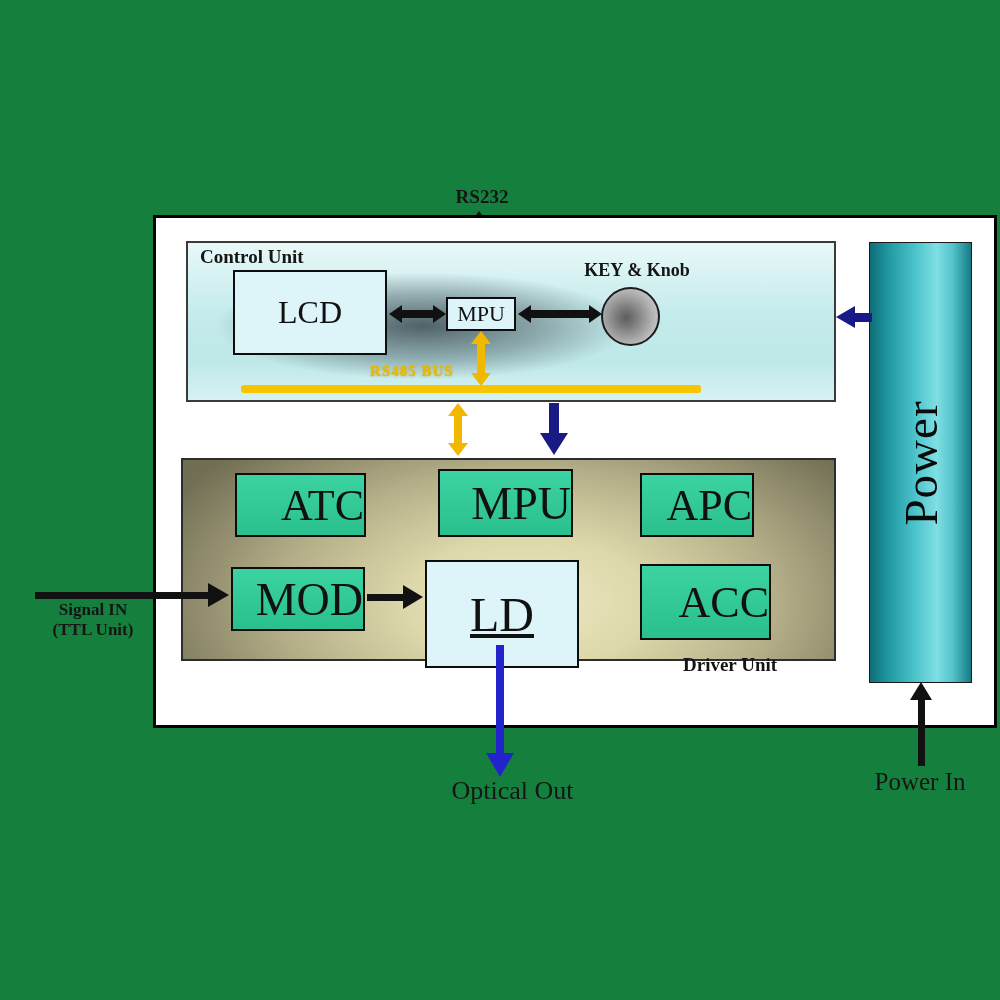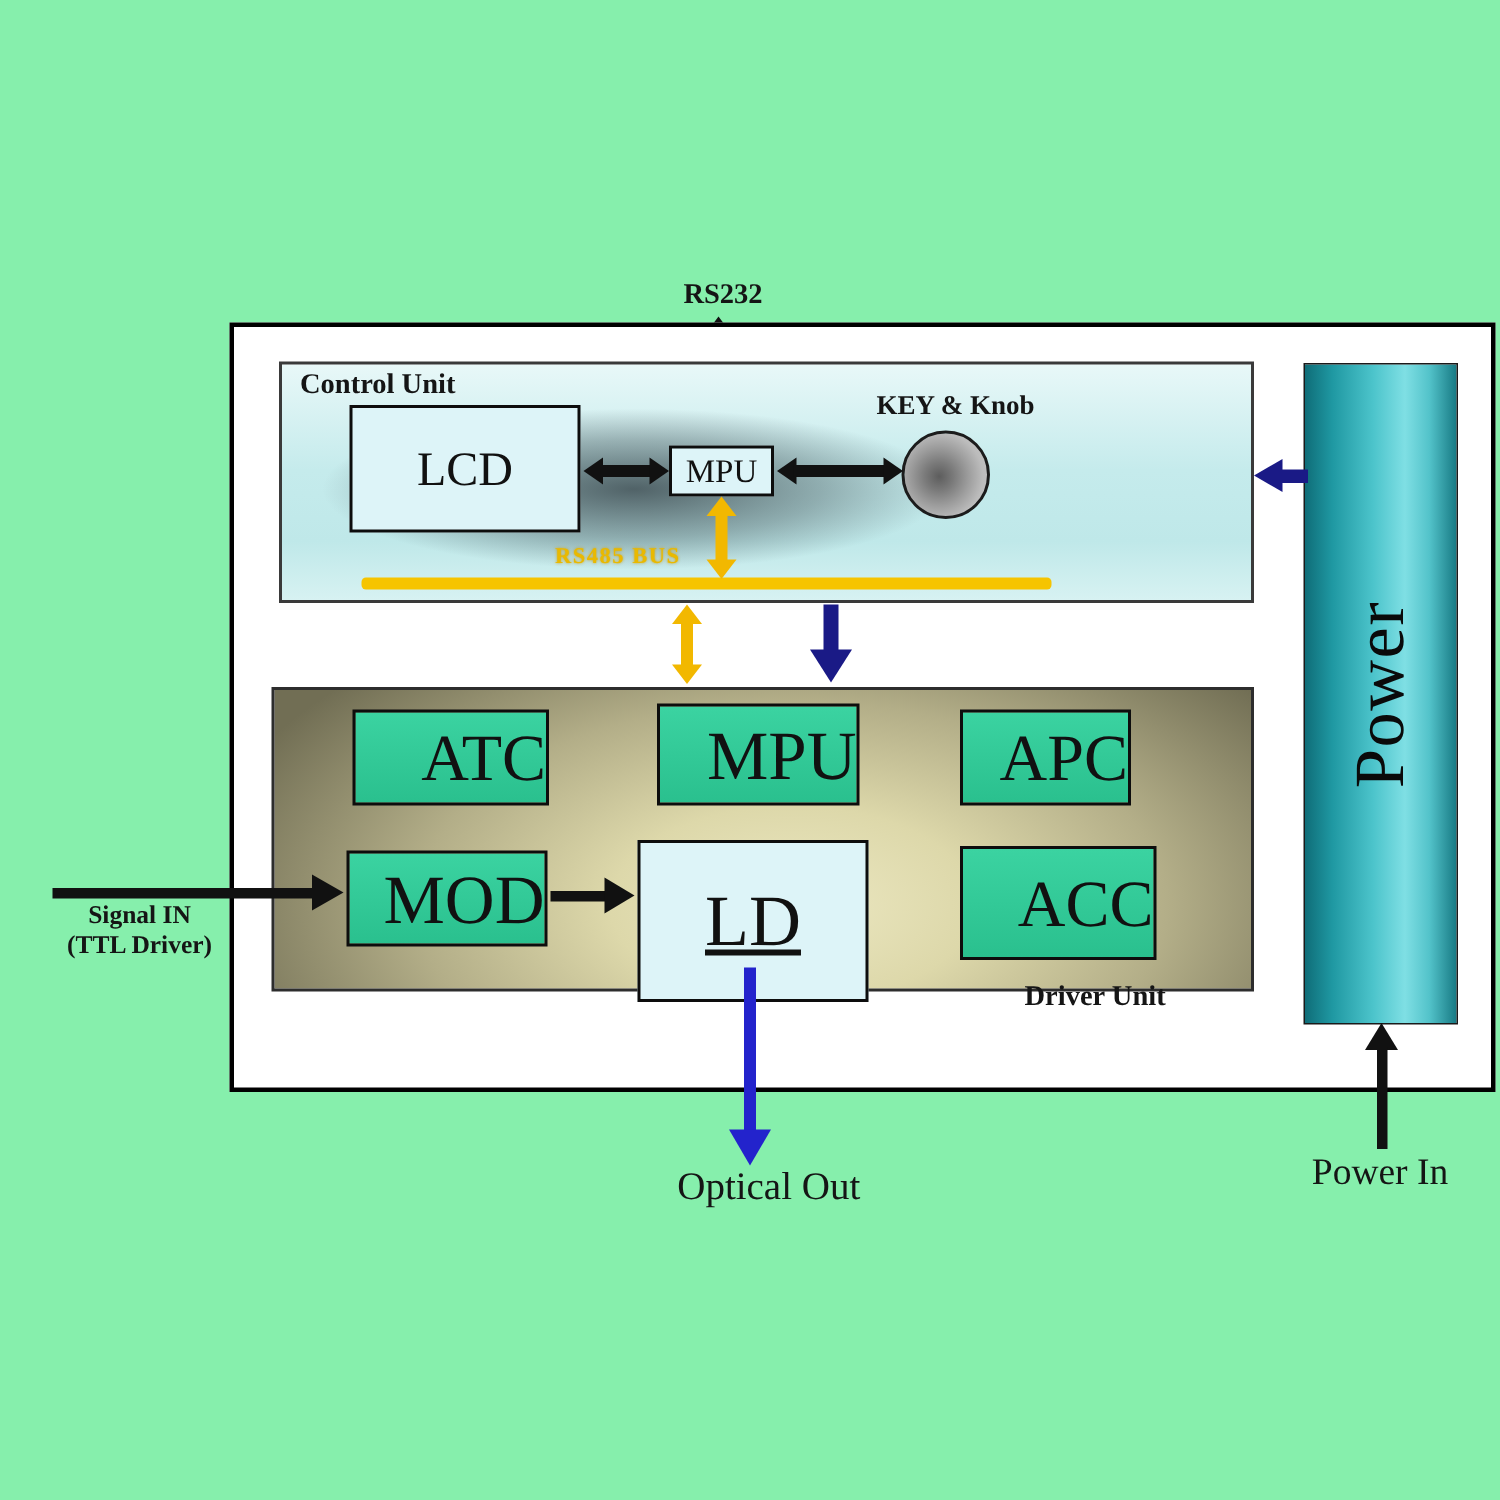--- a/index.html
+++ b/index.html
@@ -1,17 +1,17 @@
 <!DOCTYPE html>
 <html><head>
 <meta charset="utf-8">
 <style>
   html,body{margin:0;padding:0;background:#fff;}
   .canvas{
-    position:relative;width:1000px;height:1000px;background:#86efac;overflow:hidden;
+    position:relative;width:1000px;height:1000px;background:#15803d;overflow:hidden;
     font-family:"Liberation Serif","DejaVu Serif",serif;color:#111;
   }
   .lbl{position:absolute;text-align:center;color:#151515;line-height:1.15;}
   .bold{font-weight:bold;}
 
   
   .outer-box{position:absolute;left:153px;top:215px;width:844px;height:513px;
     border:3px solid #000;box-sizing:border-box;background:#fff;}
   .control-unit{position:absolute;left:186px;top:241px;width:650px;height:161px;
     border:2px solid #3a3a3a;box-sizing:border-box;
@@ -126,21 +126,21 @@
       <div class="tr" style="left:220px;top:125px;border-top:12px solid transparent;border-bottom:12px solid transparent;border-left:20px solid #111;"></div>
     </div>
   </div>
 
   <div>
     <div class="sh" style="left:35px;top:592px;width:175px;height:7px;background:#111;"></div>
     <div class="tr" style="left:208px;top:583px;border-top:12px solid transparent;border-bottom:12px solid transparent;border-left:21px solid #111;"></div>
   </div>
   <div class="lbl bold" style="left:28px;top:600px;width:130px;font-size:17px;">
     <div>Signal IN</div>
-    <div>(TTL Driver)</div>
+    <div>(TTL Unit)</div>
   </div>
 
   <div>
     <div class="sh" style="left:496px;top:645px;width:8px;height:110px;background:#2323cc;"></div>
     <div class="tr" style="left:486px;top:753px;border-left:14px solid transparent;border-right:14px solid transparent;border-top:24px solid #2323cc;"></div>
   </div>
   <div class="lbl" style="left:430px;top:776px;width:165px;font-size:26px;">Optical Out</div>
 
   <div class="power-box">
     <span>Power</span>

